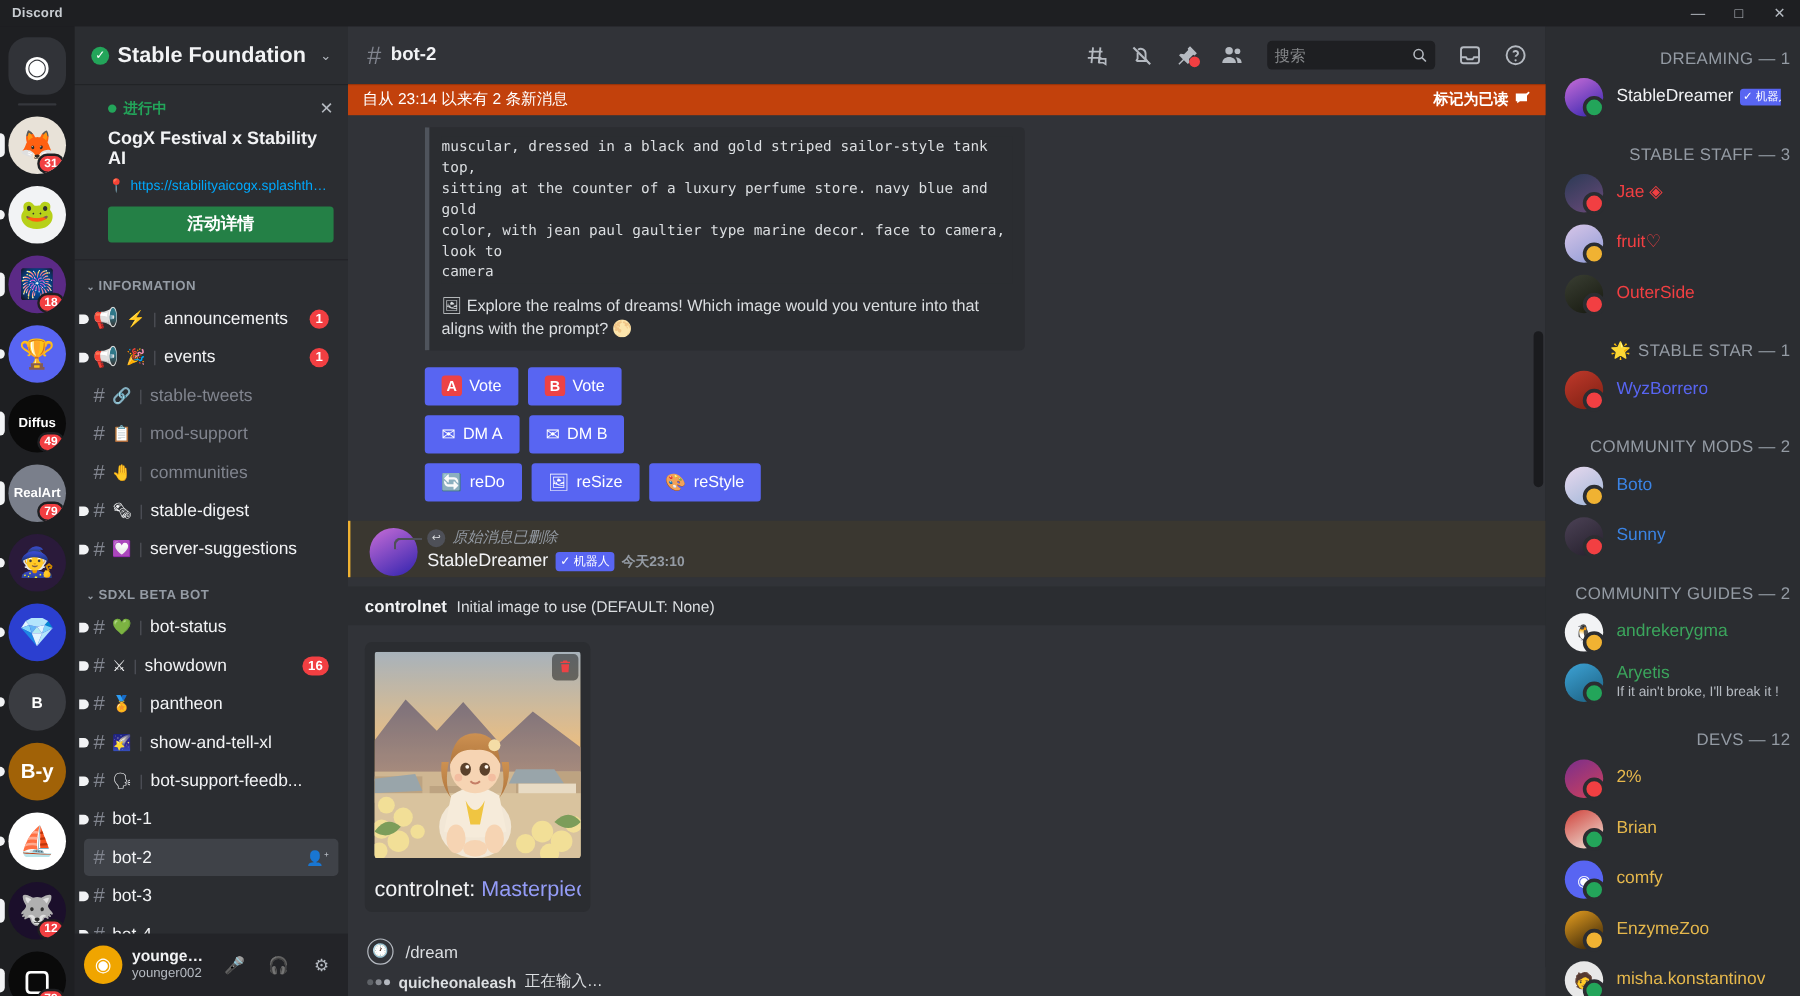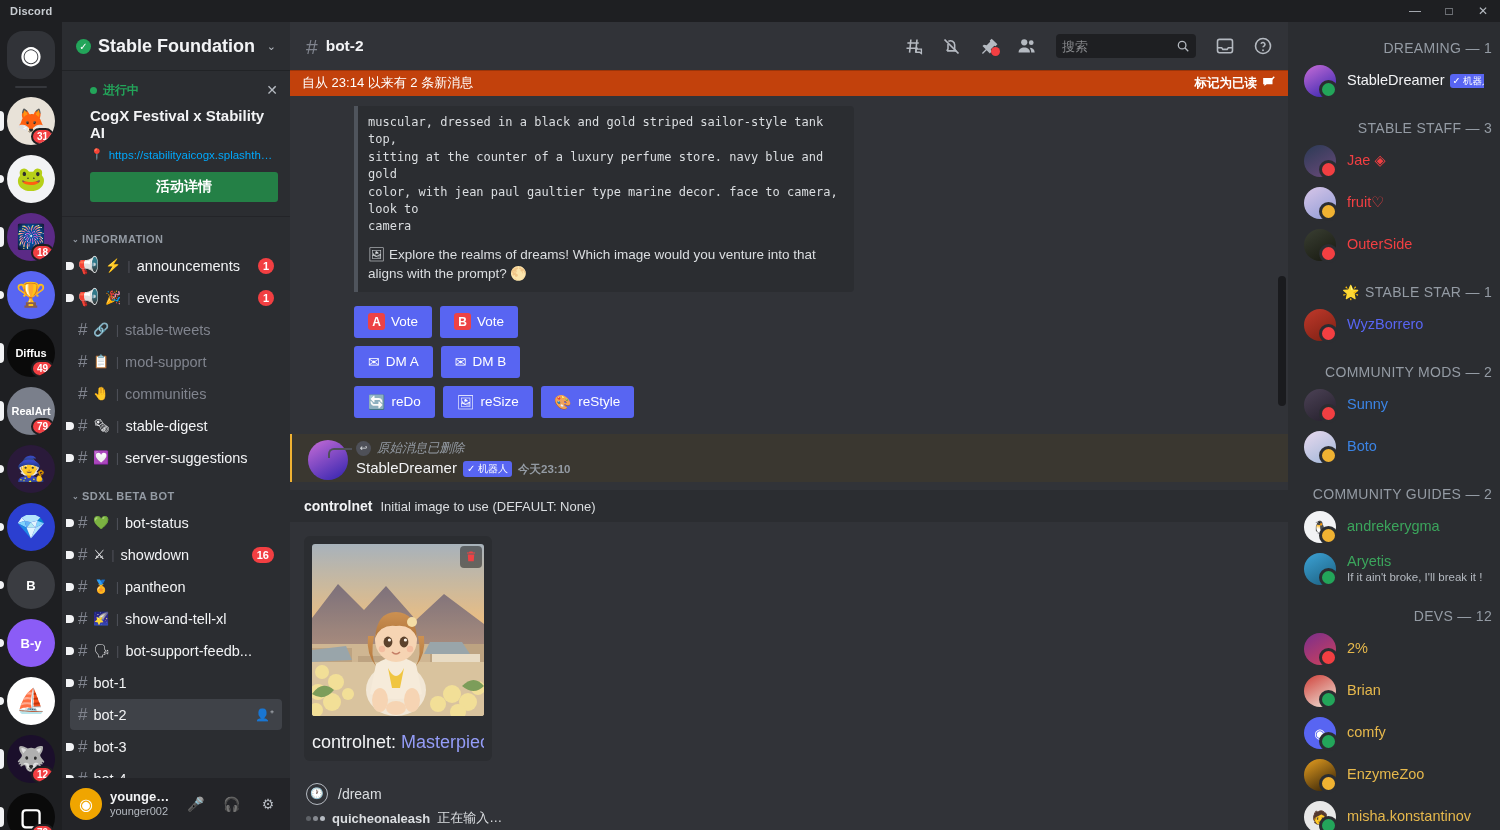--- a/index.html
+++ b/index.html
@@ -327,21 +327,21 @@
         <div class="guild-item">
           <span class="guild-pill" style="height:8px"></span>
           <div class="guild-ico " style="background:#3a3c41;font-size:13px">
         <span style="font-size:24px"></span>
         <span>B</span>
 
      </div>
         </div>
         <div class="guild-item">
           <span class="guild-pill" style="height:8px"></span>
-          <div class="guild-ico " style="background:#8b5cf6;font-size:13px">
+          <div class="guild-ico " style="background:#a16207;font-size:17px">
         <span style="font-size:24px"></span>
         <span>B-y</span>
 
      </div>
         </div>
         <div class="guild-item">
           <span class="guild-pill" style="height:8px"></span>
           <div class="guild-ico " style="background:#ffffff;font-size:13px">
         <span style="font-size:24px">⛵</span>
         <span></span>
@@ -854,44 +854,44 @@
 
          </div>
 
        </div>
         </div>
         <div class="m-cat">
           <span>COMMUNITY MODS — 2</span>
         </div>
         <div class="m-row">
           <div class="m-av-wrap">
+         <div class="m-av" style="background:linear-gradient(150deg,#e8d9ee,#9fb6d8)"></div>
+         <span class="status idle"></span>
+       </div>
+       <div class="m-info">
+         <div class="m-name" style="color:#3b84e5">
+           <span>Boto</span>
+
+         </div>
+
+       </div>
+        </div>
+        <div class="m-row">
+          <div class="m-av-wrap">
          <div class="m-av" style="background:linear-gradient(150deg,#4c4256,#241f2b)"></div>
          <span class="status dnd"></span>
        </div>
        <div class="m-info">
          <div class="m-name" style="color:#3b84e5">
            <span>Sunny</span>
 
          </div>
 
        </div>
         </div>
-        <div class="m-row">
-          <div class="m-av-wrap">
-         <div class="m-av" style="background:linear-gradient(150deg,#e8d9ee,#9fb6d8)"></div>
-         <span class="status idle"></span>
-       </div>
-       <div class="m-info">
-         <div class="m-name" style="color:#3b84e5">
-           <span>Boto</span>
-
-         </div>
-
-       </div>
-        </div>
         <div class="m-cat">
           <span>COMMUNITY GUIDES — 2</span>
         </div>
         <div class="m-row">
           <div class="m-av-wrap">
          <div class="m-av" style="background:#f2f3f5">🐧</div>
          <span class="status idle"></span>
        </div>
        <div class="m-info">
          <div class="m-name" style="color:#3ba55c">

